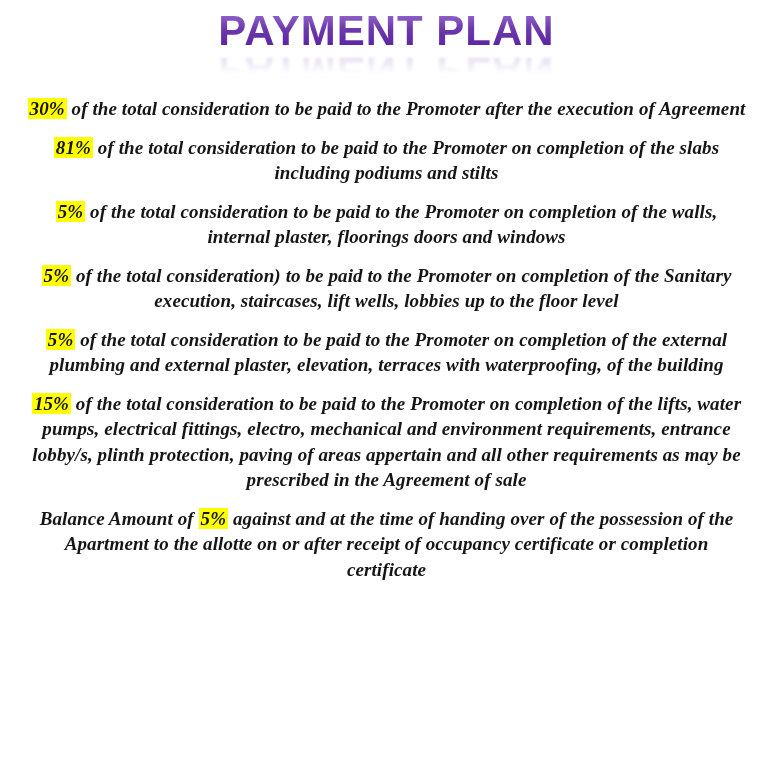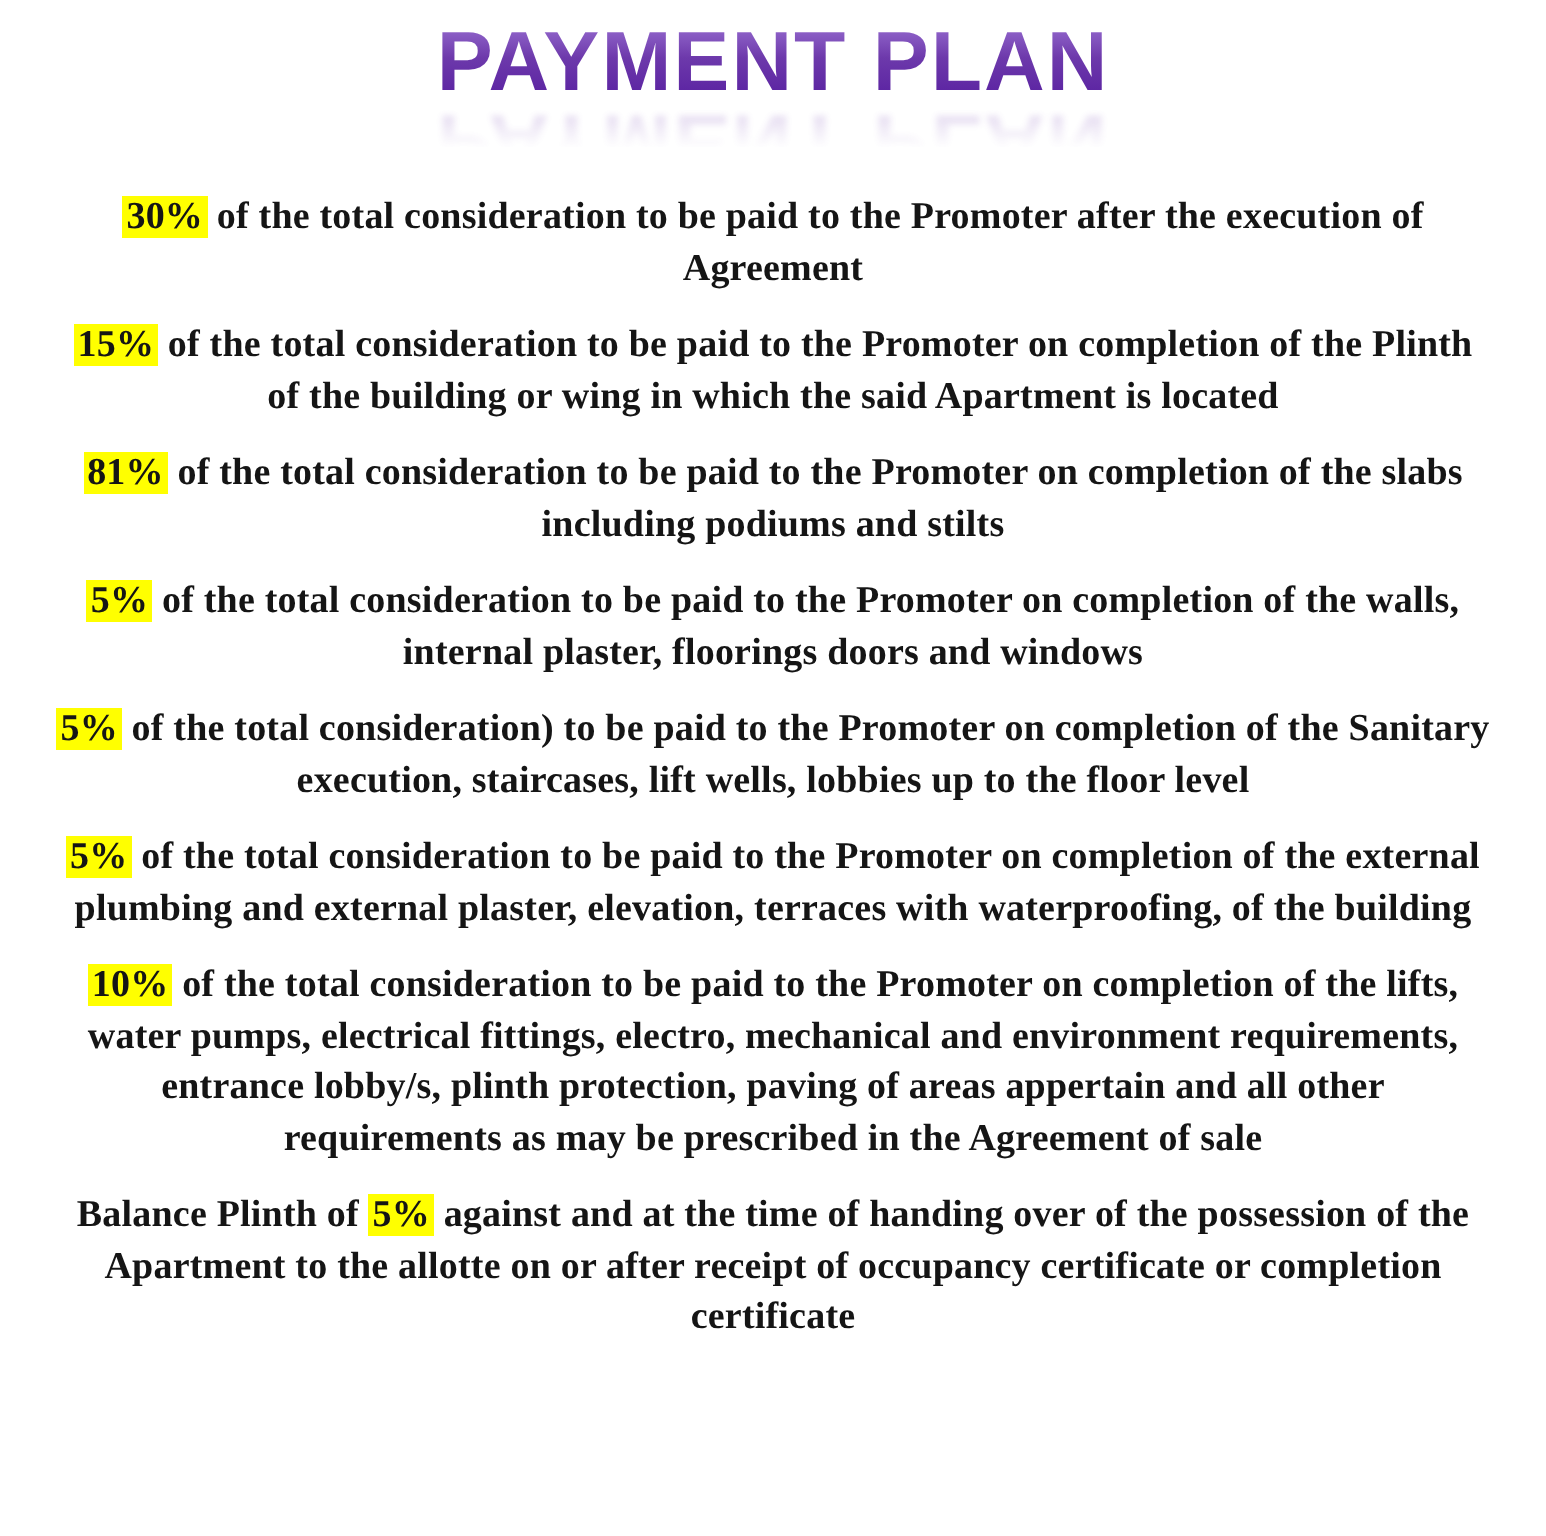--- a/index.html
+++ b/index.html
@@ -50,20 +50,21 @@
     mask-image: linear-gradient(to top, rgba(0,0,0,0.85) 0%, rgba(0,0,0,0) 55%);
     pointer-events: none;
   }
   .content { padding: 0 27px; }
   .item {
     text-align: center;
     font-size: 19px;
     line-height: 25.5px;
     margin: 0 0 13px 0;
     letter-spacing: 0.1px;
+    font-style: italic;
   }
   .item mark {
     background: #FFFF00;
     color: inherit;
     padding: 0 2px;
   }
 </style>
 </head>
 <body>
 
@@ -71,28 +72,27 @@
 
   <div class="title-wrap">
     <span class="title-text">PAYMENT PLAN</span>
     <div class="title-reflection" aria-hidden="true">PAYMENT PLAN</div>
   </div>
 
   <div class="content">
 
     <p class="item"><span></span><mark>30%</mark><span> of the total consideration to be paid to the Promoter after the execution of Agreement</span></p>
 
-    <p class="item"><span></span><mark>15%</mark><span> of the total consideration to be paid to the Promoter on completion of the Plinth of the building or wing in which the said Apartment is located</span></p>
 
     <p class="item"><span></span><mark>81%</mark><span> of the total consideration to be paid to the Promoter on completion of the slabs including podiums and stilts</span></p>
 
     <p class="item"><span></span><mark>5%</mark><span> of the total consideration to be paid to the Promoter on completion of the walls, internal plaster, floorings doors and windows</span></p>
 
     <p class="item"><span></span><mark>5%</mark><span> of the total consideration) to be paid to the Promoter on completion of the Sanitary execution, staircases, lift wells, lobbies up to the floor level</span></p>
 
     <p class="item"><span></span><mark>5%</mark><span> of the total consideration to be paid to the Promoter on completion of the external plumbing and external plaster, elevation, terraces with waterproofing, of the building</span></p>
 
-    <p class="item"><span></span><mark>10%</mark><span> of the total consideration to be paid to the Promoter on completion of the lifts, water pumps, electrical fittings, electro, mechanical and environment requirements, entrance lobby/s, plinth protection, paving of areas appertain and all other requirements as may be prescribed in the Agreement of sale</span></p>
+    <p class="item"><span></span><mark>15%</mark><span> of the total consideration to be paid to the Promoter on completion of the lifts, water pumps, electrical fittings, electro, mechanical and environment requirements, entrance lobby/s, plinth protection, paving of areas appertain and all other requirements as may be prescribed in the Agreement of sale</span></p>
 
-    <p class="item"><span>Balance Plinth of </span><mark>5%</mark><span> against and at the time of handing over of the possession of the Apartment to the allotte on or after receipt of occupancy certificate or completion certificate</span></p>
+    <p class="item"><span>Balance Amount of </span><mark>5%</mark><span> against and at the time of handing over of the possession of the Apartment to the allotte on or after receipt of occupancy certificate or completion certificate</span></p>
 
   </div>
 </div>
 
 </body></html>

